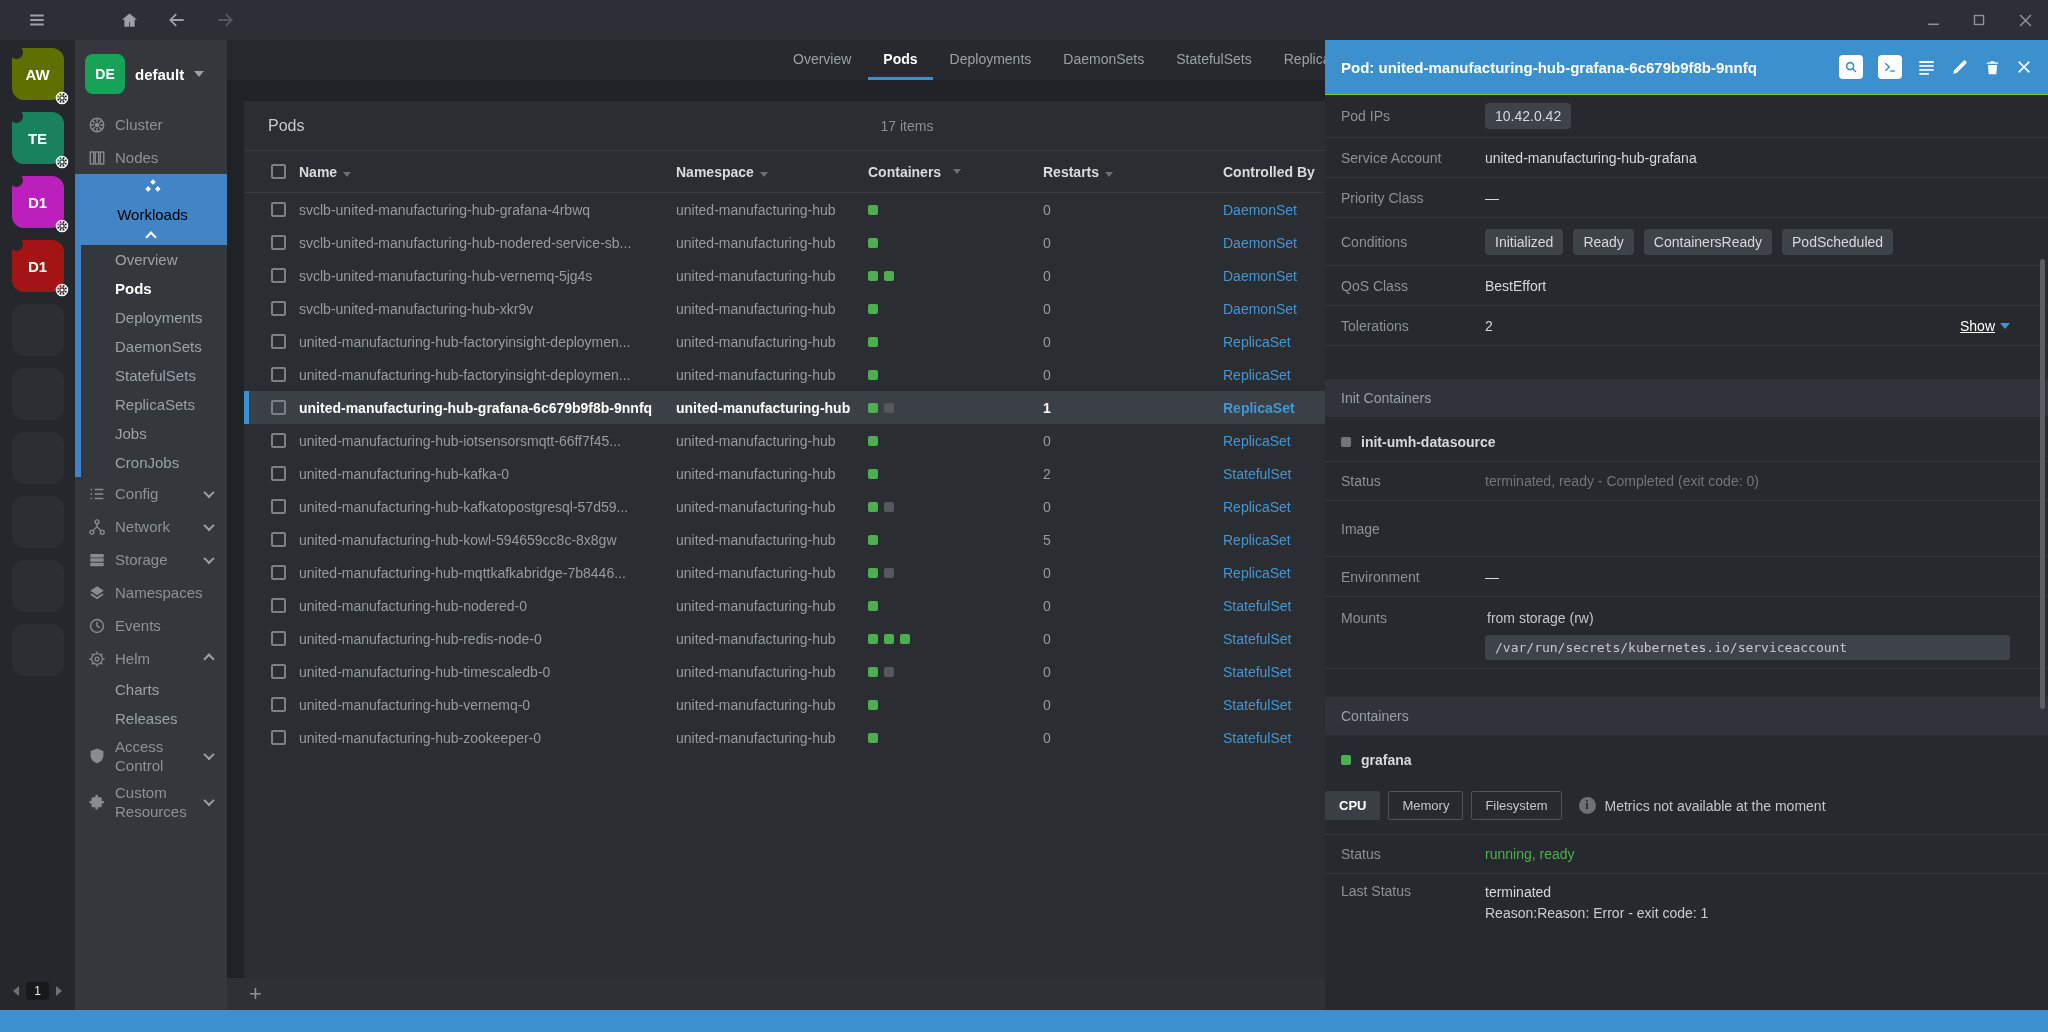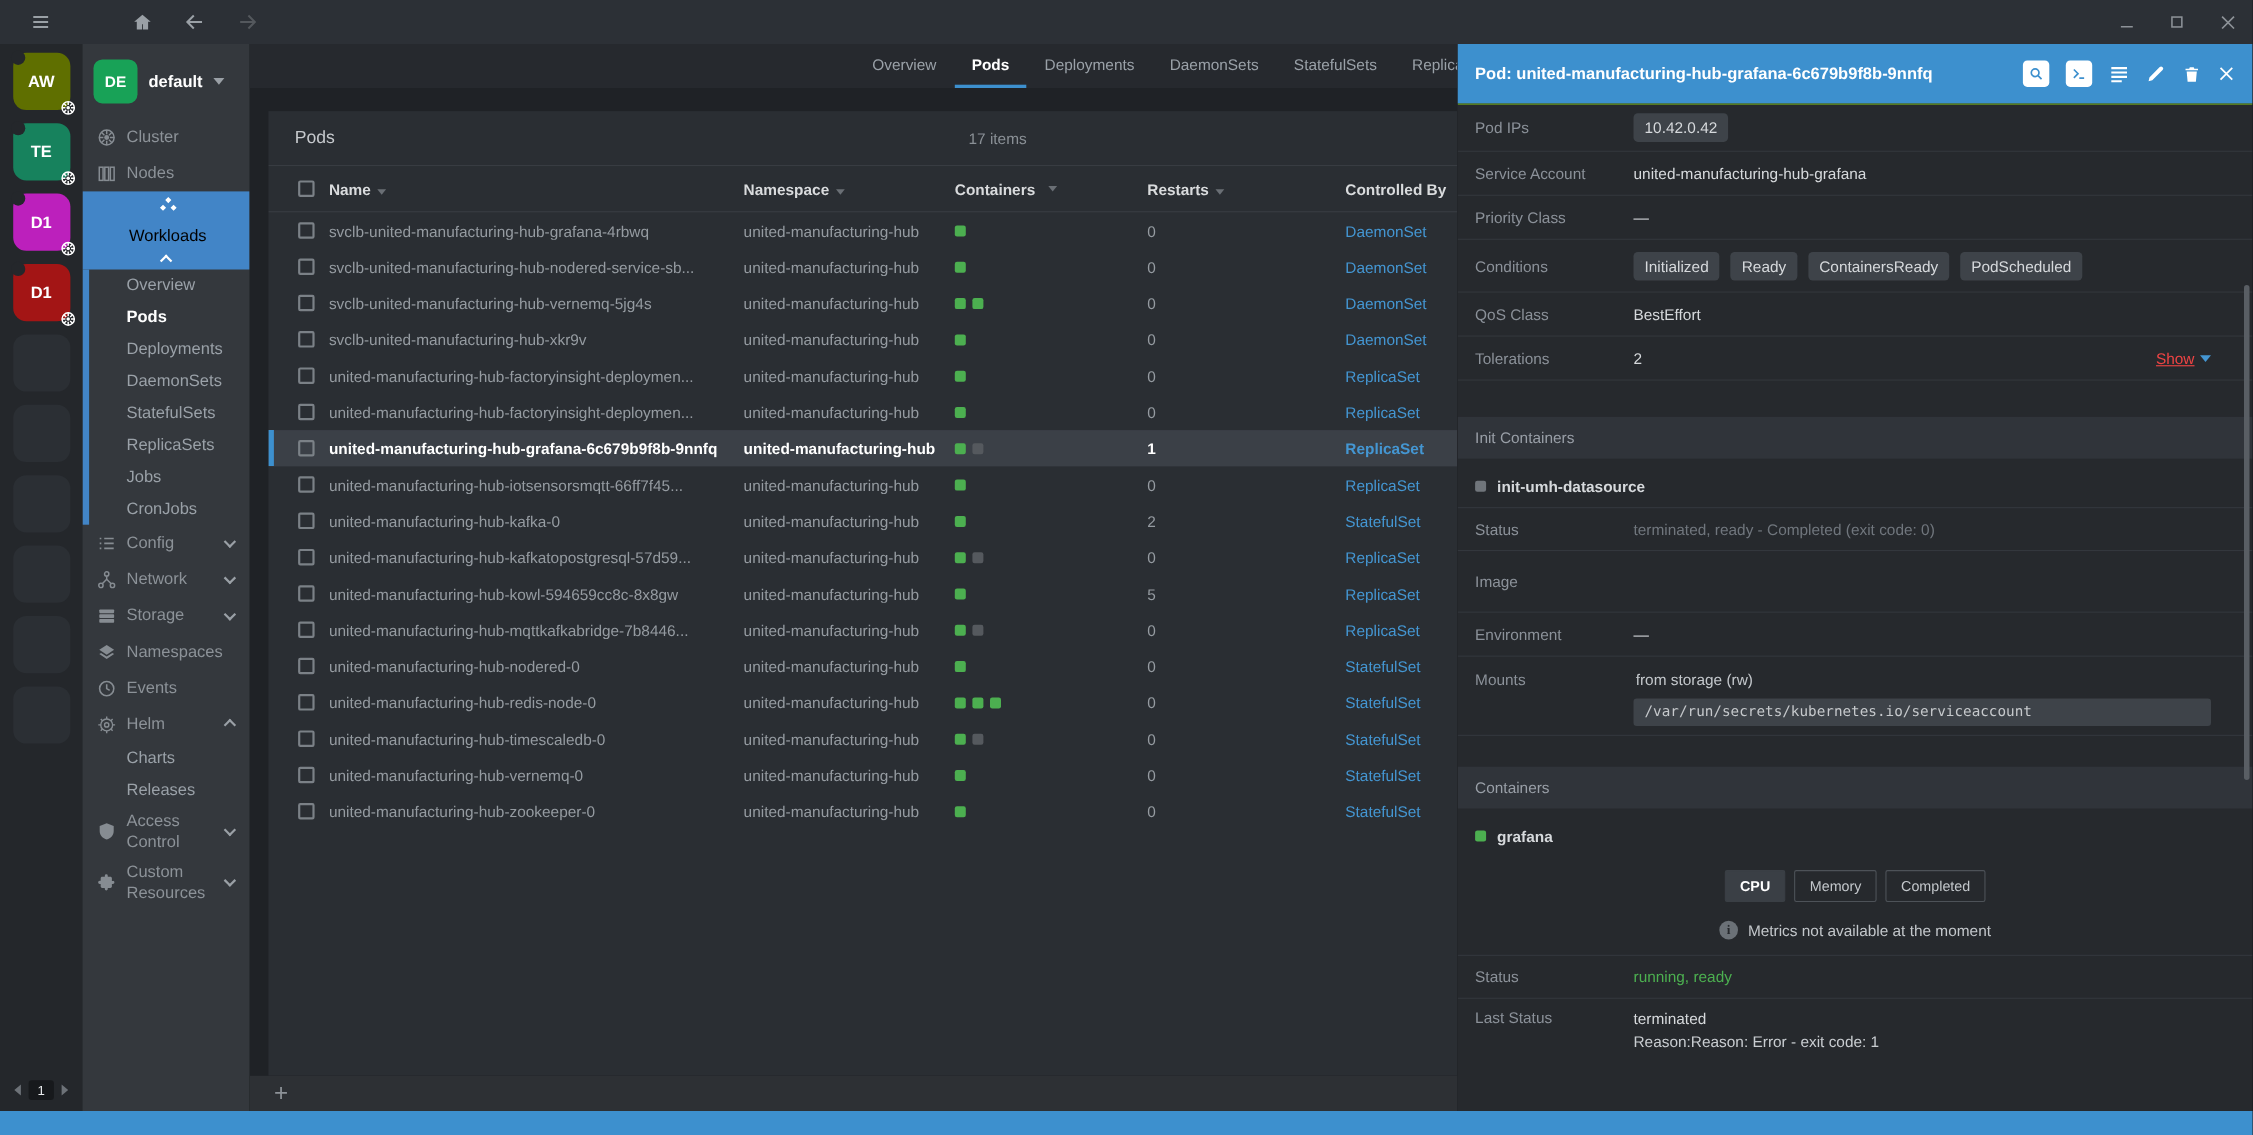--- a/index.html
+++ b/index.html
@@ -110,37 +110,37 @@
   .icon-box { width:24px; height:24px; background:#fff; border-radius:4px; display:flex;
               align-items:center; justify-content:center; color:#3d90ce; }
   .d-body { flex:1; overflow:hidden; font-size:14px; position:relative; }
   .f-row { display:flex; align-items:center; min-height:40px; padding:8px 38px 8px 16px;
            border-bottom:1px solid #33373d; }
   .f-row.first { border-top:1px solid #84cc16; }
   .f-label { width:144px; flex:none; color:#8b9199; }
   .f-value { color:#d6d9dc; display:flex; align-items:center; flex:1; }
   .badge { background:#3e4349; border-radius:4px; padding:5px 10px; color:#d6d9dc; }
   .badge-row { display:flex; gap:10px; flex-wrap:wrap; }
-  .show-link { margin-left:auto; color:#ef4444; text-decoration:underline; cursor:pointer;
+  .show-link { margin-left:auto; color:#ffffff; text-decoration:underline; cursor:pointer;
                display:flex; align-items:center; gap:5px; }
   .show-link .caret-down { border-top-color:#4496d2; }
   .section-strip { background:#30343a; color:#999fa7; height:38px; line-height:38px;
                    padding:0 16px; margin-top:33px; }
   .cont-name { display:flex; align-items:center; gap:10px; padding:17px 16px 11px 16px;
                color:#d6d9dc; font-weight:bold; }
   .bullet { width:10px; height:10px; border-radius:2px; flex:none; }
   .bullet.gray { background:#70757b; }
   .bullet.green { background:#4caf50; }
   .dim { color:#70767d; }
   .red-box { border:3px solid #e23b3b; border-radius:8px; padding:6px 11px; display:inline-block; }
   .mounts-col { display:flex; flex-direction:column; align-items:stretch; width:100%; }
   .mount-path { font-family:"DejaVu Sans Mono","Liberation Mono",monospace; font-size:13px;
                 background:#3e4349; border-radius:3px; padding:5px 10px; color:#c6c9cc; }
   .mount-from { color:#c3c7cb; padding:5px 2px 9px 2px; }
-  .metrics { display:flex; flex-direction:column; align-items:center; padding:12px 0 14px 0; gap:17px; }
+  .metrics { display:flex; flex-direction:row; align-items:center; padding:12px 0 14px 0; gap:17px; }
   .mbtns { display:flex; gap:8px; }
   .mbtn { font-size:13px; padding:6px 13px; color:#c3c7cb; border:1px solid #4d5258;
           border-radius:2px; cursor:pointer; background:transparent; }
   .mbtn.active { background:#3a3f45; border-color:#3a3f45; color:#fff; font-weight:bold; }
   .minfo { display:flex; align-items:center; gap:9px; color:#c3c7cb; }
   .info-i { width:17px; height:17px; border-radius:50%; background:#6b7177; color:#26292d;
             font-size:12px; font-weight:bold; display:flex; align-items:center; justify-content:center;
             font-family:"Liberation Serif",serif; }
   .green-text { color:#4caf50; }
   .last-lines { display:flex; flex-direction:column; line-height:21px; }
@@ -809,21 +809,21 @@
 
         <div class="cont-name">
           <span class="bullet green"></span>
           <span>grafana</span>
         </div>
 
         <div class="metrics">
           <span class="mbtns">
             <button class="mbtn active">CPU</button>
             <button class="mbtn">Memory</button>
-            <button class="mbtn">Completed</button>
+            <button class="mbtn">Filesystem</button>
           </span>
           <span class="minfo">
             <span class="info-i">i</span>
             <span>Metrics not available at the moment</span>
           </span>
         </div>
 
         <div class="f-row" style="border-top:1px solid #33373d">
           <span class="f-label">Status</span>
           <span class="f-value green-text">running, ready</span>

